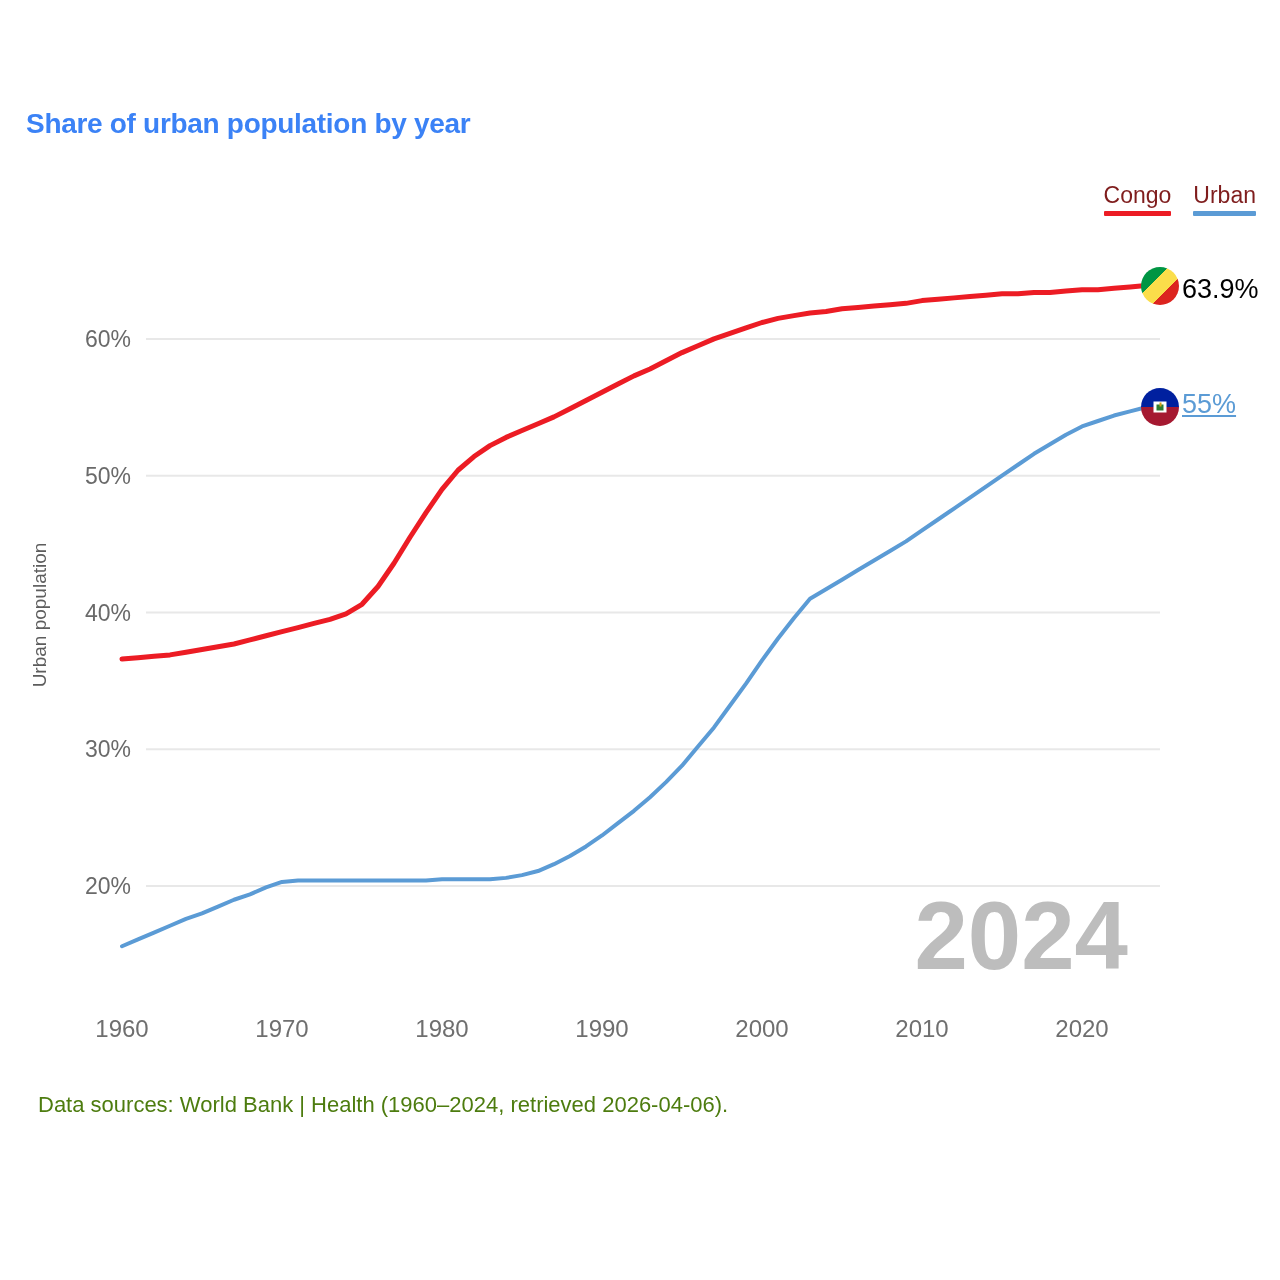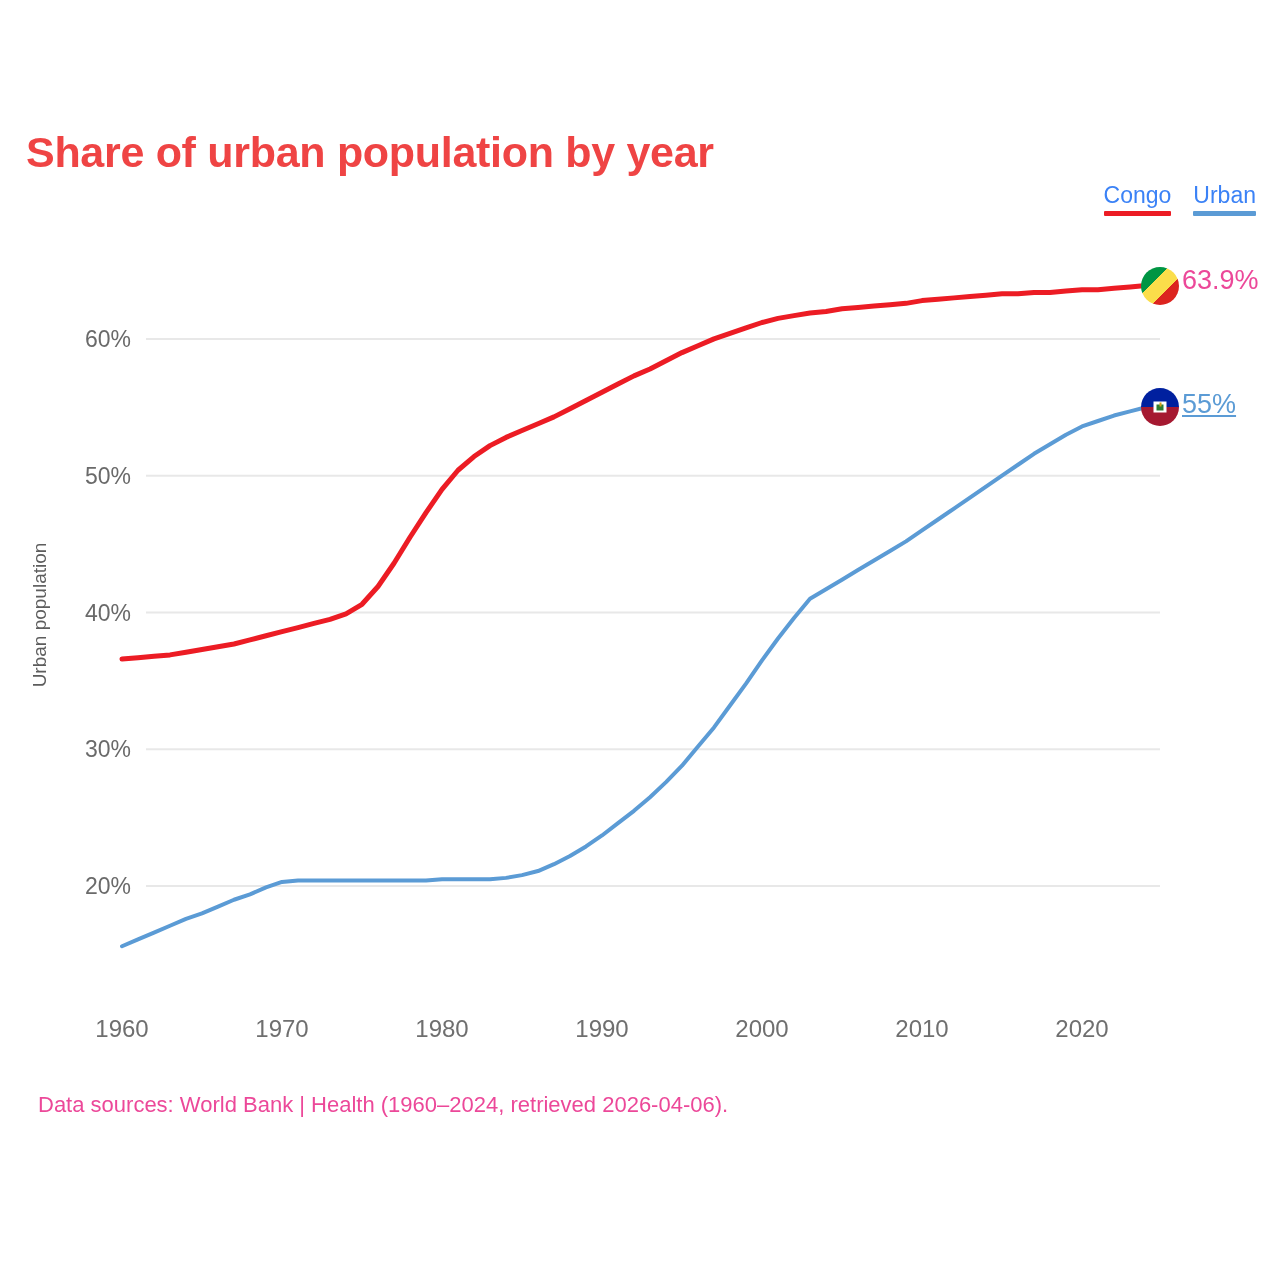--- a/index.html
+++ b/index.html
@@ -17,44 +17,43 @@
   }
   #chart-root {
     position: relative;
     width: 1280px;
     height: 1280px;
   }
   .chart-title {
     position: absolute;
     left: 26px;
     top: 108px;
-    font-size: 43px;
+    font-size: 28px;
     font-weight: bold;
     letter-spacing: -0.3px;
-    color: #ef4444;
+    color: #3b82f6;
     white-space: nowrap;
-    margin-top: 20px;
   }
   .legend {
     position: absolute;
     right: 24px;
     top: 182px;
     display: flex;
     flex-direction: row;
     align-items: flex-start;
     gap: 22px;
   }
   .legend-item {
     display: flex;
     flex-direction: column;
     align-items: center;
   }
   .legend-label {
     font-size: 23px;
-    color: #3b82f6;
+    color: #7f1d1d;
     line-height: 26px;
     white-space: nowrap;
   }
   .legend-rule {
     margin-top: 3px;
     height: 5px;
     width: 100%;
     border-radius: 1px;
   }
   .plot-svg {
@@ -139,21 +138,21 @@
     transform: translateX(-50%);
     width: 2px;
     height: 4px;
     background: #d4a017;
   }
   .footer {
     position: absolute;
     left: 38px;
     top: 1085px;
     font-size: 22px;
-    color: #ec4899;
+    color: #4d7c0f;
     line-height: 40px;
   }
   .footer-line { white-space: nowrap; }
 </style>
 </head>
 <body>
 
 <div id="chart-root">
 
   <div class="chart-title">Share of urban population by year</div>
@@ -193,23 +192,24 @@
         <text class="xtick-label" x="922" y="1037">2010</text>
         <text class="xtick-label" x="1082" y="1037">2020</text>
       </g>
     <g id="series-lines">
         <path d="M122.00,659.01 L138.00,657.64 L154.00,656.27 L170.00,654.91 L186.00,652.17 L202.00,649.43 L218.00,646.70 L234.00,643.96 L250.00,639.86 L266.00,635.75 L282.00,631.65 L298.00,627.55 L314.00,623.44 L330.00,619.34 L346.00,613.87 L362.00,604.29 L378.00,586.51 L394.00,563.25 L410.00,537.26 L426.00,512.64 L442.00,489.39 L458.00,470.24 L474.00,456.56 L490.00,445.61 L506.00,437.41 L522.00,430.57 L538.00,423.73 L554.00,416.89 L570.00,408.68 L586.00,400.47 L602.00,392.26 L618.00,384.06 L634.00,375.85 L650.00,369.01 L666.00,360.80 L682.00,352.59 L698.00,345.75 L714.00,338.92 L730.00,333.44 L746.00,327.97 L762.00,322.50 L778.00,318.40 L794.00,315.66 L810.00,312.92 L826.00,311.56 L842.00,308.82 L858.00,307.45 L874.00,306.08 L890.00,304.72 L906.00,303.35 L922.00,300.61 L938.00,299.25 L954.00,297.88 L970.00,296.51 L986.00,295.14 L1002.00,293.77 L1018.00,293.77 L1034.00,292.41 L1050.00,292.41 L1066.00,291.04 L1082.00,289.67 L1098.00,289.67 L1114.00,288.30 L1130.00,286.93 L1146.00,285.57" fill="none" stroke="#ec1c24" stroke-width="5" stroke-linejoin="round" stroke-linecap="round"></path>
         <path d="M122.00,946.27 L138.00,939.43 L154.00,932.59 L170.00,925.75 L186.00,918.92 L202.00,913.44 L218.00,906.60 L234.00,899.76 L250.00,894.29 L266.00,887.45 L282.00,881.98 L298.00,880.61 L314.00,880.61 L330.00,880.61 L346.00,880.61 L362.00,880.61 L378.00,880.61 L394.00,880.61 L410.00,880.61 L426.00,880.61 L442.00,879.25 L458.00,879.25 L474.00,879.25 L490.00,879.25 L506.00,877.88 L522.00,875.14 L538.00,871.04 L554.00,864.20 L570.00,855.99 L586.00,846.42 L602.00,835.47 L618.00,823.16 L634.00,810.85 L650.00,797.17 L666.00,782.12 L682.00,765.71 L698.00,746.56 L714.00,727.41 L730.00,705.52 L746.00,683.63 L762.00,660.38 L778.00,638.49 L794.00,617.97 L810.00,598.82 L826.00,589.25 L842.00,579.67 L858.00,570.09 L874.00,560.52 L890.00,550.94 L906.00,541.37 L922.00,530.42 L938.00,519.48 L954.00,508.54 L970.00,497.59 L986.00,486.65 L1002.00,475.71 L1018.00,464.76 L1034.00,453.82 L1050.00,444.25 L1066.00,434.67 L1082.00,426.46 L1098.00,420.99 L1114.00,415.52 L1130.00,411.42 L1146.00,407.31" fill="none" stroke="#5b9bd5" stroke-width="4" stroke-linejoin="round" stroke-linecap="round"></path>
       </g>
     <text id="y-axis-title" class="axis-title" x="0" y="0" transform="translate(46,615) rotate(-90)">Urban population</text>
   </svg>
 
+  <div class="watermark">2024</div>
 
   <div class="flag-marker flag-congo" id="marker-congo" style="left: 1141px; top: 266.566px;"></div>
-  <div class="endpoint-label" id="endlabel-congo" style="left: 1182px; top: 265px; color: #ec4899;">63.9%</div>
+  <div class="endpoint-label" id="endlabel-congo" style="left: 1182px; top: 274px; color: #000000;">63.9%</div>
 
   <div class="flag-marker flag-haiti" id="marker-haiti" style="left: 1141px; top: 388.311px;">
     <span class="flag-haiti-arms">
       <span class="flag-haiti-arms-inner"></span>
     </span>
   </div>
   <div class="endpoint-label" id="endlabel-haiti" style="left: 1182px; top: 389.311px; color: rgb(91, 155, 213); text-decoration: underline;">55%</div>
 
   <div class="footer">
     <div class="footer-line">Data sources: World Bank | Health (1960–2024, retrieved 2026-04-06).</div>

